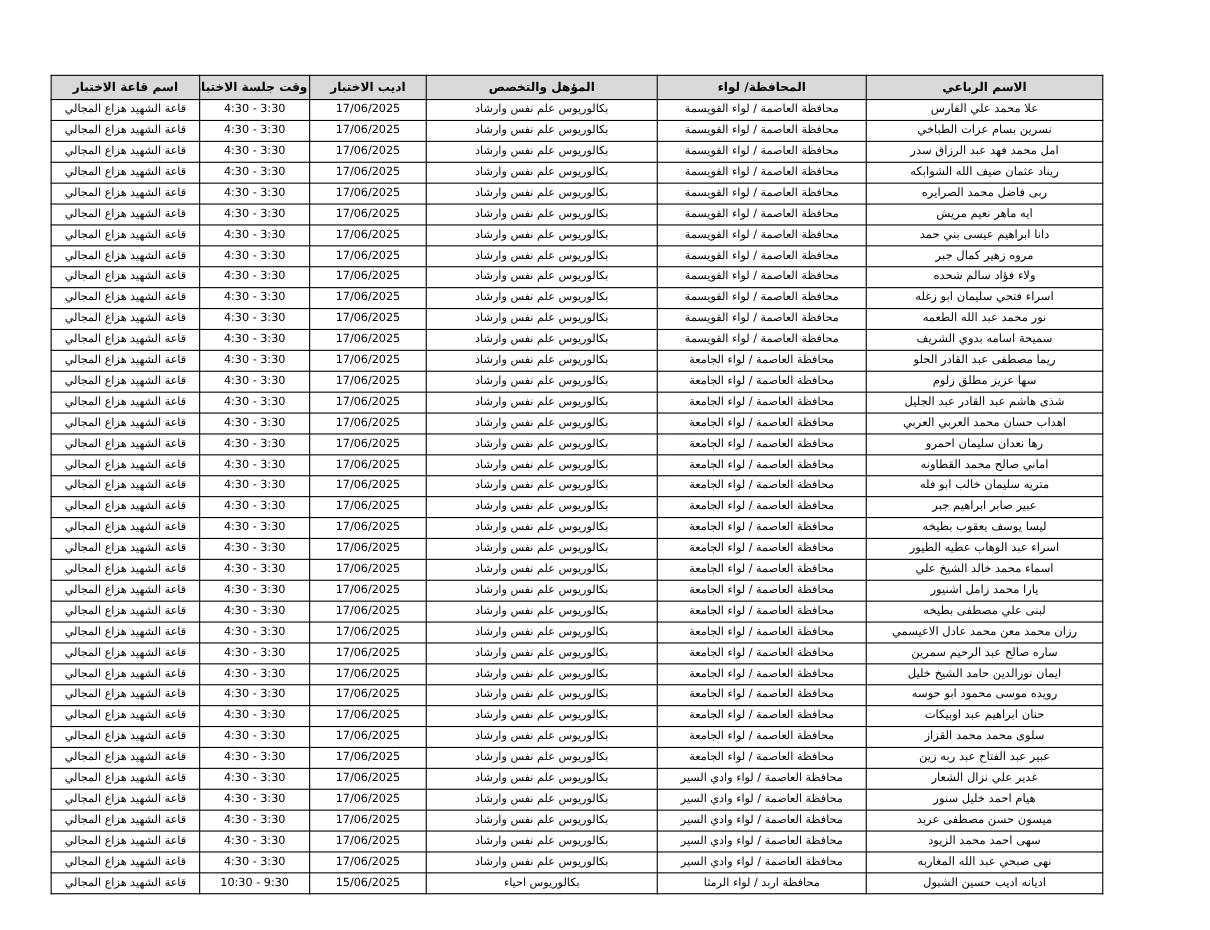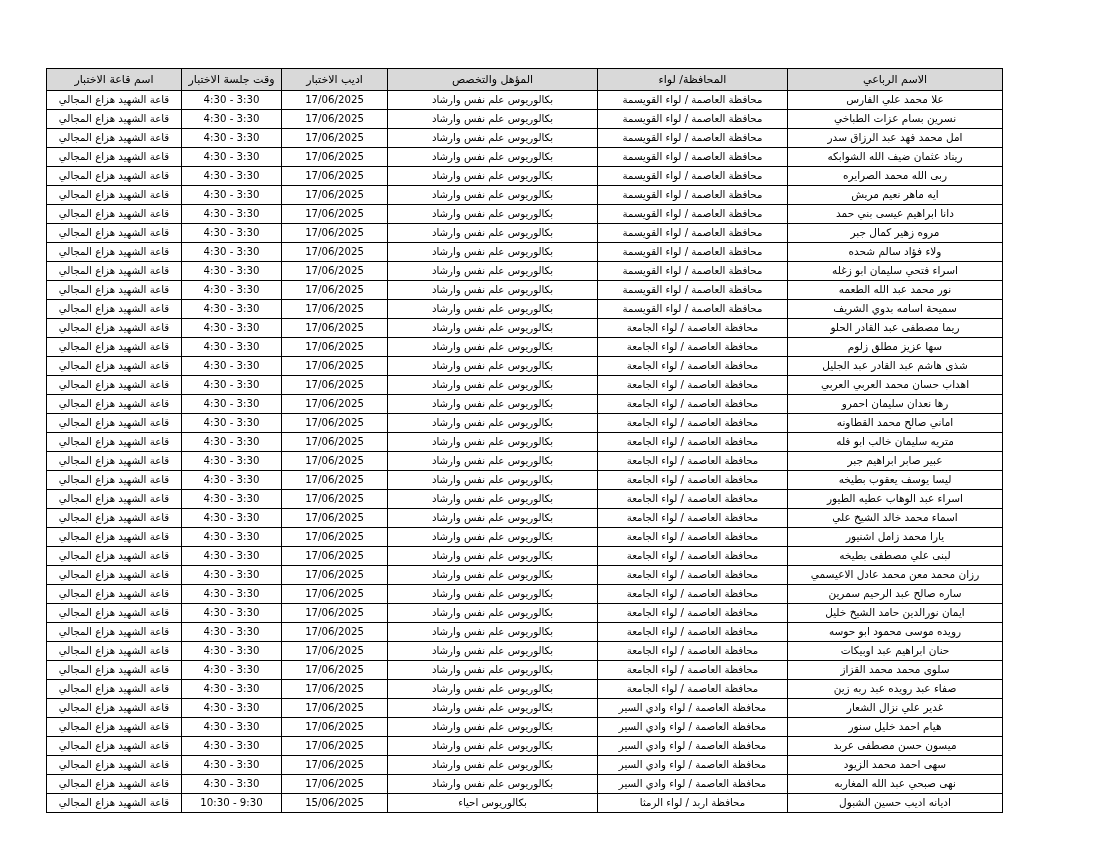--- a/index.html
+++ b/index.html
@@ -85,21 +85,21 @@
     box-sizing: border-box;
     white-space: nowrap;
     overflow: hidden;
     color: #000000;
     font-family: "DejaVu Sans", "Liberation Sans", sans-serif;
   }
   table.sched thead th {
     background: #d9d9d9;
     font-size: 11px;
     height: 22px;
-    font-weight: normal;
+    font-weight: bold;
   }
   table.sched td.name {
     font-size: 10.5px;
     margin-top: 11px;
   }
   col.c-name  { width: 215px; }
   col.c-gov   { width: 190px; }
   col.c-qual  { width: 210px; }
   col.c-date  { width: 106px; }
   col.c-time  { width: 100px; }
@@ -164,21 +164,21 @@
           </tr>
           <tr>
             <td class="name">ريناد عثمان ضيف الله الشوابكه</td>
             <td>محافظة العاصمة / لواء القويسمة</td>
             <td>بكالوريوس علم نفس وارشاد</td>
             <td>17/06/2025</td>
             <td>3:30 - 4:30</td>
             <td>قاعة الشهيد هزاع المجالي</td>
           </tr>
           <tr>
-            <td class="name">ربى الله محمد الصرايره</td>
+            <td class="name">ربى فاضل محمد الصرايره</td>
             <td>محافظة العاصمة / لواء القويسمة</td>
             <td>بكالوريوس علم نفس وارشاد</td>
             <td>17/06/2025</td>
             <td>3:30 - 4:30</td>
             <td>قاعة الشهيد هزاع المجالي</td>
           </tr>
           <tr>
             <td class="name">ايه ماهر نعيم مريش</td>
             <td>محافظة العاصمة / لواء القويسمة</td>
             <td>بكالوريوس علم نفس وارشاد</td>
@@ -380,21 +380,21 @@
           </tr>
           <tr>
             <td class="name">سلوى محمد محمد القزاز</td>
             <td>محافظة العاصمة / لواء الجامعة</td>
             <td>بكالوريوس علم نفس وارشاد</td>
             <td>17/06/2025</td>
             <td>3:30 - 4:30</td>
             <td>قاعة الشهيد هزاع المجالي</td>
           </tr>
           <tr>
-            <td class="name">صفاء عبد رويده عبد ربه زين</td>
+            <td class="name">عبير عبد الفتاح عبد ربه زين</td>
             <td>محافظة العاصمة / لواء الجامعة</td>
             <td>بكالوريوس علم نفس وارشاد</td>
             <td>17/06/2025</td>
             <td>3:30 - 4:30</td>
             <td>قاعة الشهيد هزاع المجالي</td>
           </tr>
           <tr>
             <td class="name">غدير علي نزال الشعار</td>
             <td>محافظة العاصمة / لواء وادي السير</td>
             <td>بكالوريوس علم نفس وارشاد</td>

